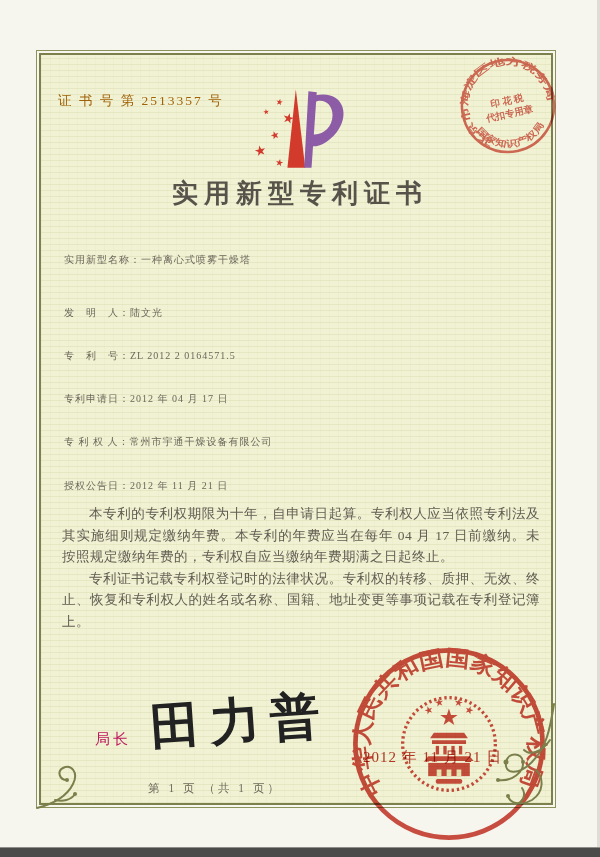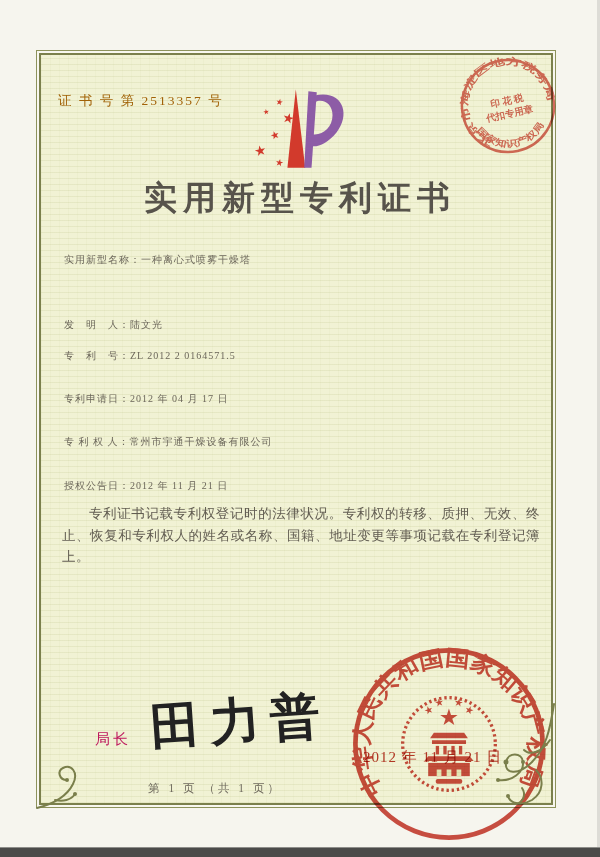--- a/index.html
+++ b/index.html
@@ -19,24 +19,24 @@
     border:2px solid #7b804c;
     background-color:#f1f2d4;
     background-image:
       repeating-linear-gradient(0deg, rgba(168,178,108,0.16) 0px, rgba(168,178,108,0.16) 1px, transparent 1px, transparent 6px),
       repeating-linear-gradient(90deg, rgba(200,205,150,0.10) 0px, rgba(200,205,150,0.10) 1px, transparent 1px, transparent 9px);
   }
   .cert-no{position:absolute;left:58px;top:92px;font-size:13.5px;color:#a16207;letter-spacing:2px;}
   .logo{position:absolute;left:245px;top:86px;width:110px;height:86px;}
   .title{
     position:absolute;left:110px;top:176px;width:380px;text-align:center;
-    font-size:33px;font-weight:600;letter-spacing:6px;color:#57534b;
+    font-size:26px;font-weight:600;letter-spacing:6px;color:#57534b;
   }
   .field{position:absolute;left:64px;font-size:10px;color:#6b665a;letter-spacing:1px;white-space:nowrap;}
-  .f0{top:253px}.f1{top:318px}.f2{top:349px}.f3{top:392px}.f4{top:435px}.f5{top:479px}
+  .f0{top:253px}.f1{top:306px}.f2{top:349px}.f3{top:392px}.f4{top:435px}.f5{top:479px}
   .body-text{
     position:absolute;left:62px;top:503px;width:478px;
     font-size:13.5px;line-height:21.5px;color:#625d52;text-align:justify;
   }
   .body-text p{margin:0;text-indent:2em;letter-spacing:0.5px;}
   .director{position:absolute;left:95px;top:730px;font-size:15px;color:#be185d;letter-spacing:3px;}
   .signature{
     position:absolute;left:150px;top:688px;font-size:50px;color:#222;
     letter-spacing:10px;transform:rotate(-4deg);font-weight:bold;white-space:nowrap;
   }
@@ -80,20 +80,21 @@
 <div class="title">实用新型专利证书</div>
 
 <div class="field f0"><span>实用新型名称：</span><span>一种离心式喷雾干燥塔</span></div>
 <div class="field f1"><span>发　明　人：</span><span>陆文光</span></div>
 <div class="field f2"><span>专　利　号：</span><span>ZL 2012 2 0164571.5</span></div>
 <div class="field f3"><span>专利申请日：</span><span>2012 年 04 月 17 日</span></div>
 <div class="field f4"><span>专 利 权 人：</span><span>常州市宇通干燥设备有限公司</span></div>
 <div class="field f5"><span>授权公告日：</span><span>2012 年 11 月 21 日</span></div>
 
 <div class="body-text">
+  <p>本专利的专利权期限为十年，自申请日起算。专利权人应当依照专利法及其实施细则规定缴纳年费。本专利的年费应当在每年 04 月 17 日前缴纳。未按照规定缴纳年费的，专利权自应当缴纳年费期满之日起终止。</p>
   <p>专利证书记载专利权登记时的法律状况。专利权的转移、质押、无效、终止、恢复和专利权人的姓名或名称、国籍、地址变更等事项记载在专利登记簿上。</p>
 </div>
 
 <div class="director">局长</div>
 <div class="signature">田力普</div>
 
 <svg class="seal-main" viewBox="0 0 220 220">
   <circle cx="110" cy="110" r="99" fill="none" stroke="#c8372a" stroke-width="5"></circle>
   <path id="sealArc" d="M40,160 A85,85 0 1 1 180,160" fill="none"></path>
   <text font-size="23" font-weight="bold" fill="#c8372a" textLength="360" lengthAdjust="spacingAndGlyphs">

